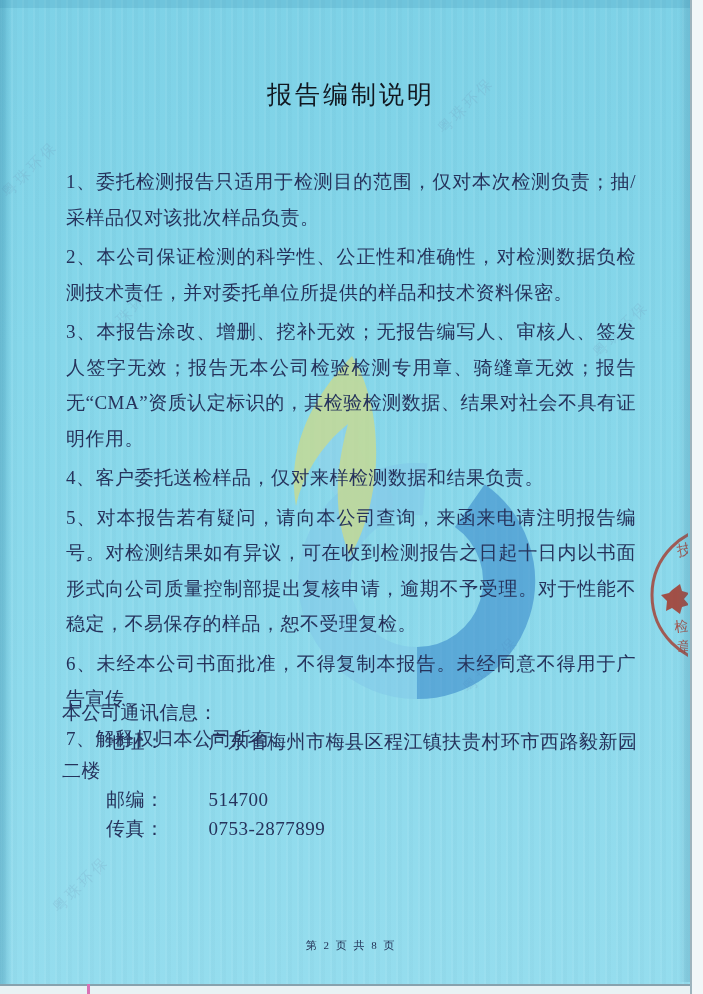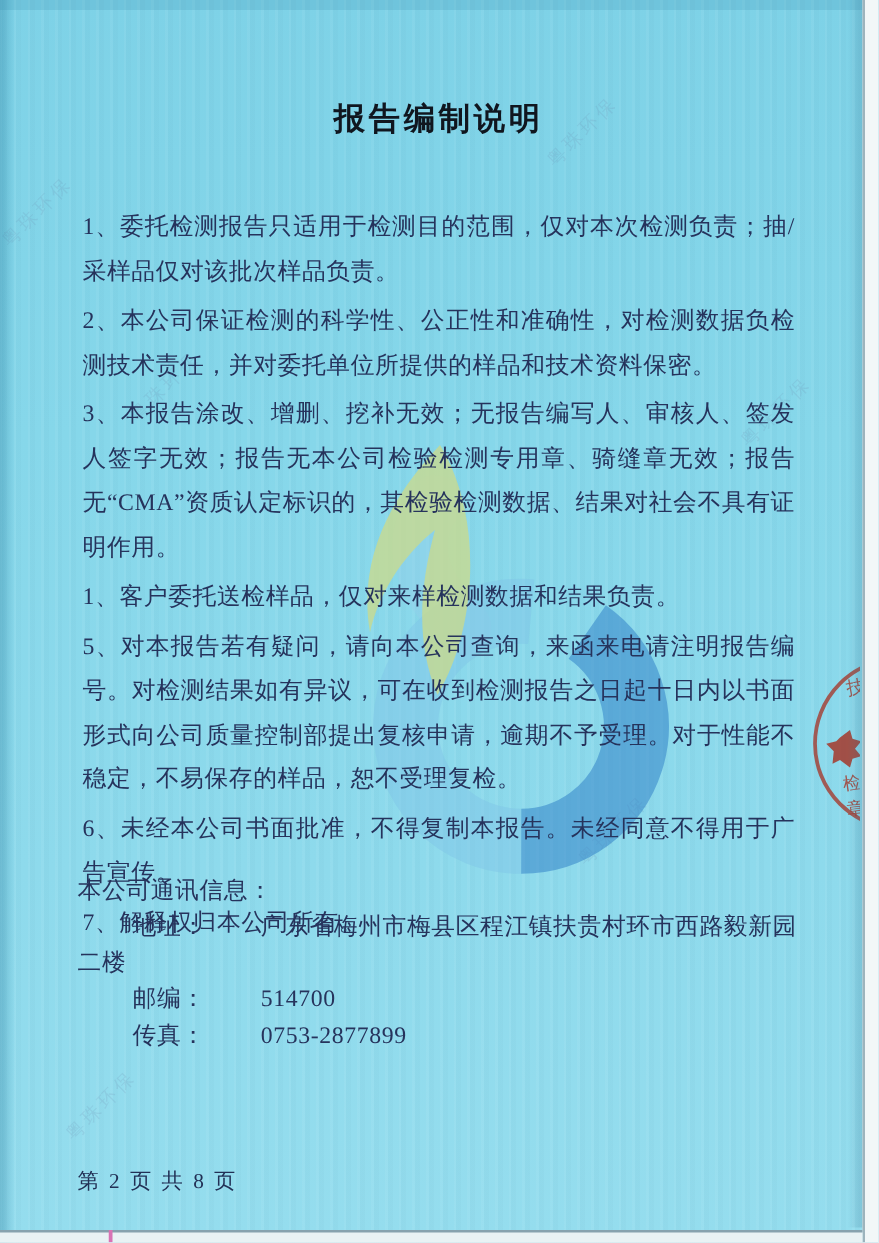--- a/index.html
+++ b/index.html
@@ -24,36 +24,36 @@
 
   
   .wm{position:absolute;color:rgba(105,130,165,.16);font-size:15px;letter-spacing:3px;
       transform:rotate(-45deg);white-space:nowrap;pointer-events:none;font-family:"Liberation Sans",sans-serif;}
 
   
   .logo{position:absolute;left:252px;top:328px;width:300px;height:390px;pointer-events:none;}
 
   
   .title{position:absolute;left:62px;top:78px;width:578px;text-align:center;
-    font-family:"Liberation Sans",sans-serif;font-weight:bold;font-size:25px;
+    font-family:"Liberation Sans",sans-serif;font-weight:normal;font-size:25px;
     letter-spacing:3px;color:#10161f;}
 
   
   .body-block{position:absolute;left:62px;top:160px;width:578px;}
   .body-block p{margin:4px;font-size:19px;line-height:35.5px;letter-spacing:.5px;
     text-align:justify;color:#26335c;}
 
   
   .contact{position:absolute;left:62px;top:698px;width:578px;color:#26335c;
     font-size:19px;line-height:29px;letter-spacing:.5px;}
   .contact .row span{display:inline;margin-left:44px;}
 
   
-  .footer{position:absolute;left:62px;top:936px;width:578px;text-align:left;
-    font-size:17px;line-height:18px;color:#223055;letter-spacing:2px;}
+  .footer{position:absolute;left:62px;top:936px;width:578px;text-align:center;
+    font-size:11px;line-height:18px;color:#223055;letter-spacing:2px;}
 
   
   .seal{position:absolute;left:640px;top:520px;width:48px;height:152px;overflow:hidden;}
   .seal svg{position:absolute;left:0;top:0;}
 </style>
 </head>
 <body>
 
 <div class="page">
 
@@ -78,21 +78,21 @@
       <path d="M100,28 C60,70 34,120 44,178 C50,150 68,118 96,96 C84,140 80,185 98,228 C130,175 135,85 100,28 Z" fill="#c9da8d" opacity="0.78"></path>
     </svg>
   </div>
 
   <div class="title">报告编制说明</div>
 
   <div class="body-block">
     <p>1、委托检测报告只适用于检测目的范围，仅对本次检测负责；抽/采样品仅对该批次样品负责。</p>
     <p>2、本公司保证检测的科学性、公正性和准确性，对检测数据负检测技术责任，并对委托单位所提供的样品和技术资料保密。</p>
     <p>3、本报告涂改、增删、挖补无效；无报告编写人、审核人、签发人签字无效；报告无本公司检验检测专用章、骑缝章无效；报告无“CMA”资质认定标识的，其检验检测数据、结果对社会不具有证明作用。</p>
-    <p>1、客户委托送检样品，仅对来样检测数据和结果负责。</p>
+    <p>4、客户委托送检样品，仅对来样检测数据和结果负责。</p>
     <p>5、对本报告若有疑问，请向本公司查询，来函来电请注明报告编号。对检测结果如有异议，可在收到检测报告之日起十日内以书面形式向公司质量控制部提出复核申请，逾期不予受理。对于性能不稳定，不易保存的样品，恕不受理复检。</p>
     <p>6、未经本公司书面批准，不得复制本报告。未经同意不得用于广告宣传。</p>
     <p>7、解释权归本公司所有。</p>
   </div>
 
   <div class="contact">
     <div class="row">本公司通讯信息：</div>
     <div class="row"><span>地址：</span><span>广东省梅州市梅县区程江镇扶贵村环市西路毅新园二楼</span></div>
     <div class="row"><span>邮编：</span><span>514700</span></div>
     <div class="row"><span>传真：</span><span>0753-2877899</span></div>

